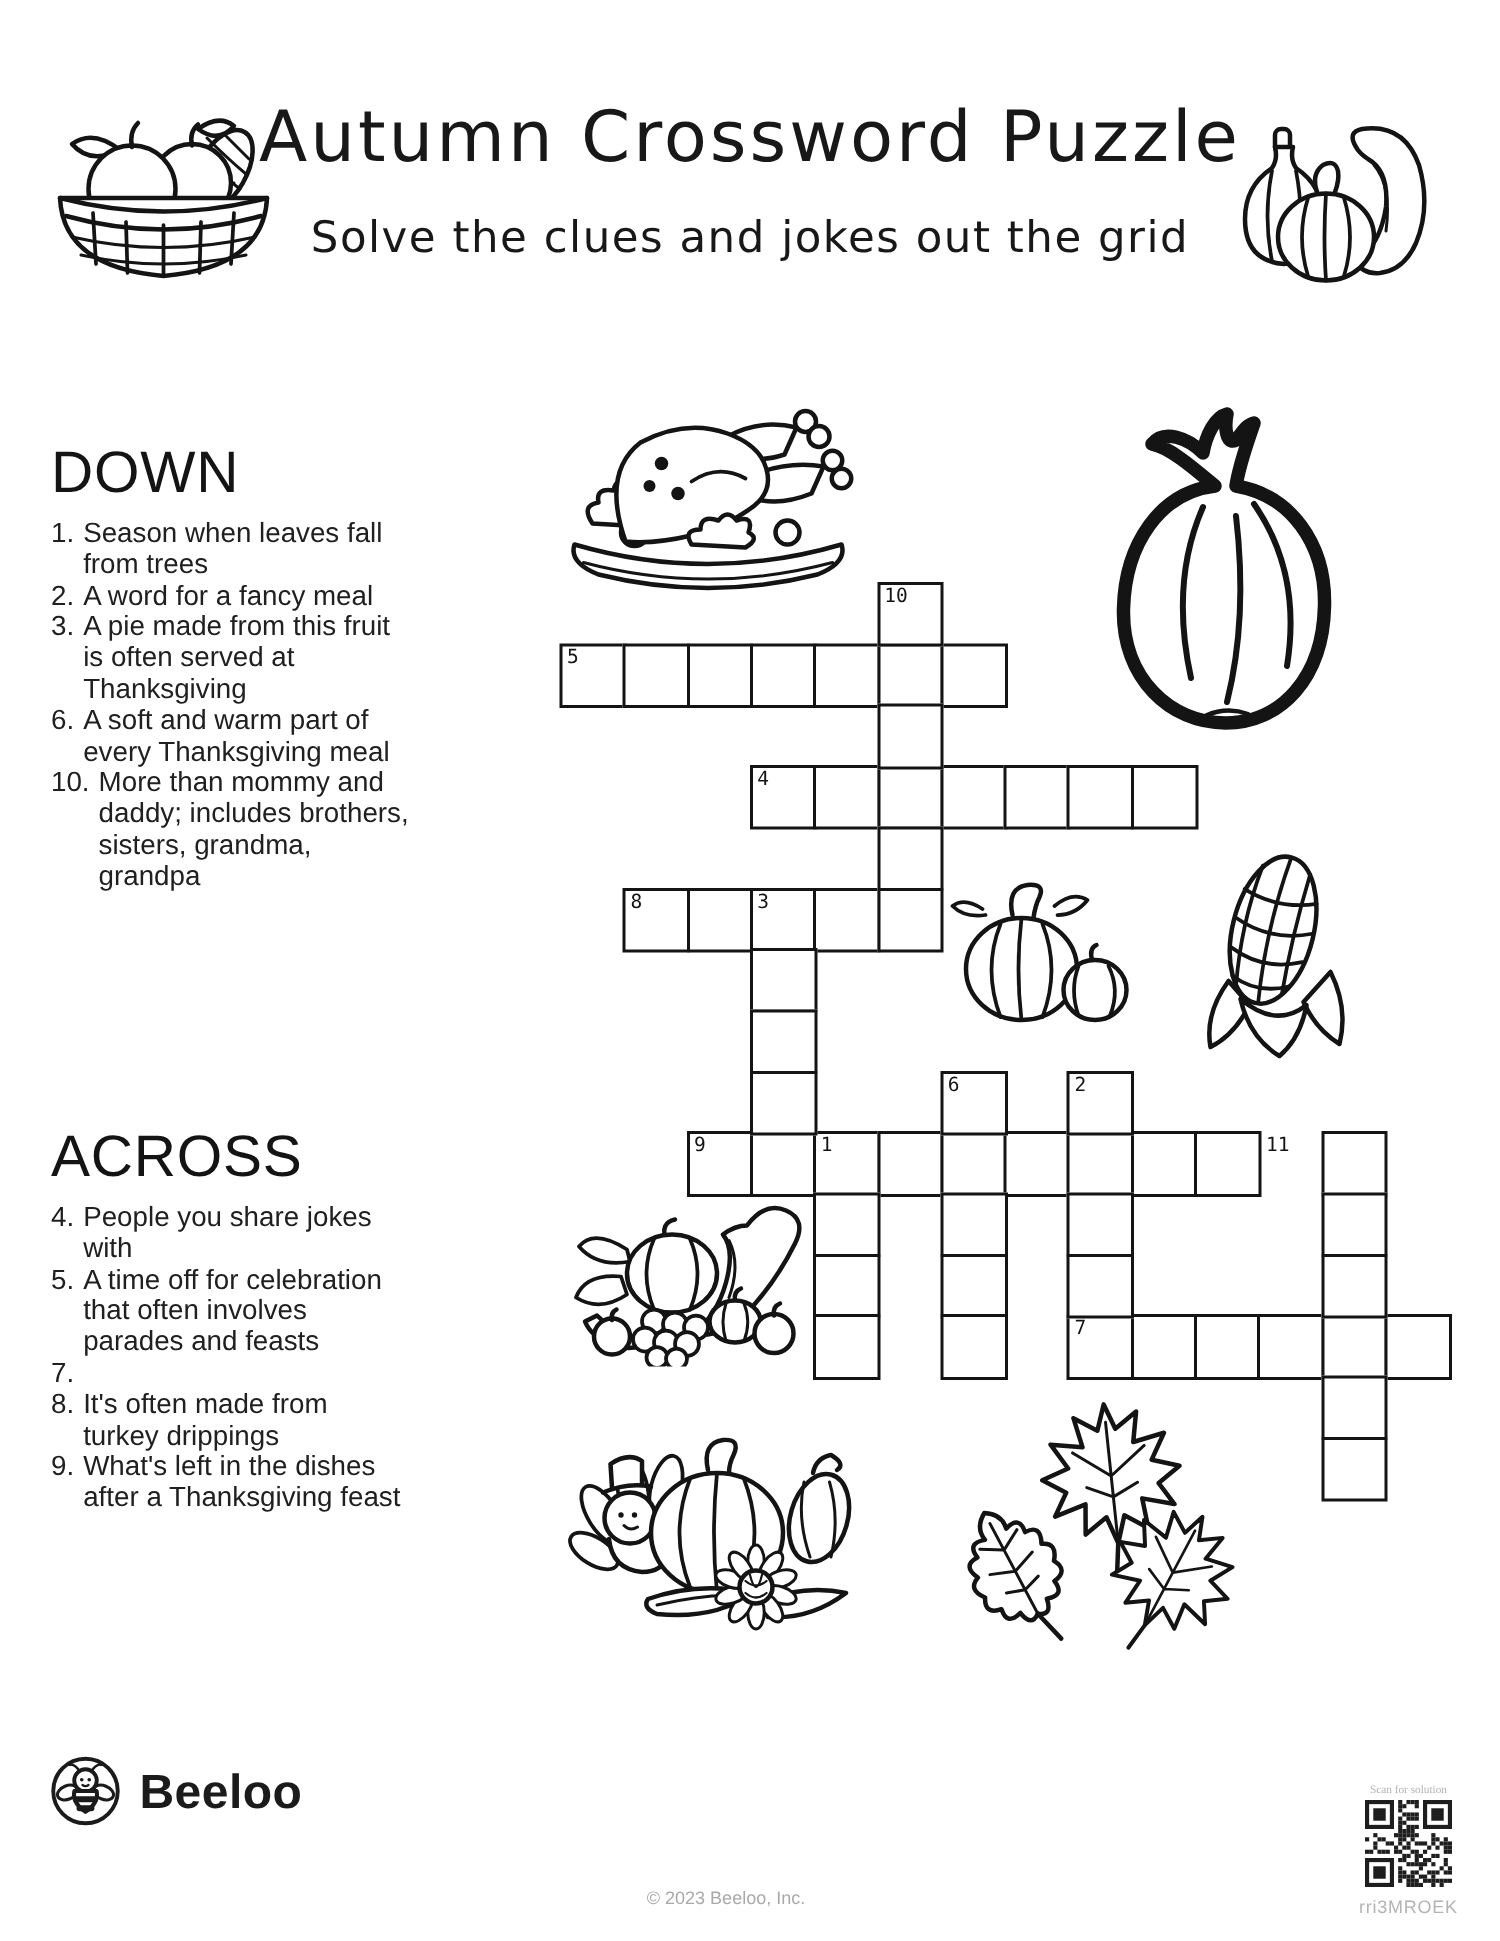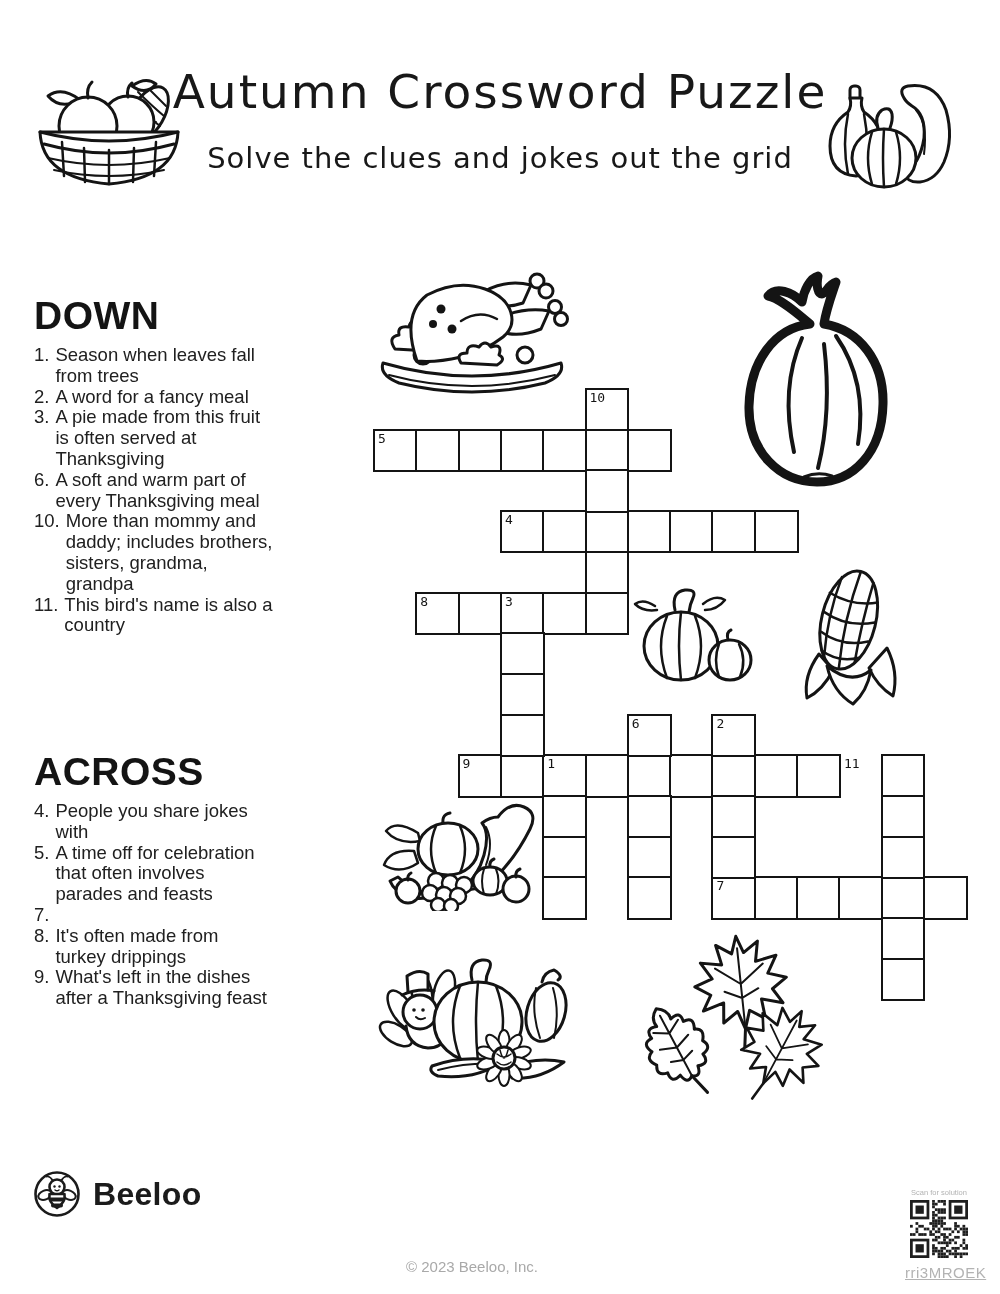--- a/index.html
+++ b/index.html
@@ -11,40 +11,40 @@
   .title{position:absolute;left:500px;top:64px;transform:translateX(-50%);
          font-family:"DejaVu Sans", sans-serif;font-size:47px;font-weight:400;
          letter-spacing:2px;white-space:nowrap;color:#181818;}
   .subtitle{position:absolute;left:500px;top:141px;transform:translateX(-50%);
          font-family:"DejaVu Sans", sans-serif;font-size:29px;font-weight:400;
          letter-spacing:1px;white-space:nowrap;color:#181818;}
 
   .clue-section{position:absolute;left:34px;width:250px;}
   #down-section{top:296px;}
   #across-section{top:740px;margin-top:12px;}
-  .clue-heading{font-size:39px;font-weight:700;letter-spacing:0.5px;line-height:1;
+  .clue-heading{font-size:39px;font-weight:400;letter-spacing:0.5px;line-height:1;
                 margin:0 0 10px 0;color:#141414;}
   .clue{display:flex;font-size:18.5px;line-height:20.8px;color:#202020;}
   .clue-num{flex:0 0 auto;margin-right:6px;font-weight:400;}
   .clue-text{flex:1 1 auto;max-width:212px;}
 
   .cell{position:absolute;box-sizing:border-box;width:44.9px;height:43.3px;
         border:2.6px solid #141414;background:#fff;}
   .cell-num{position:absolute;font-family:"DejaVu Sans Mono", monospace;
         font-size:13px;line-height:14px;color:#141414;}
 
   .brand{position:absolute;left:33px;top:1170px;display:flex;align-items:center;}
   .brand-name{font-size:32px;font-weight:700;letter-spacing:0.3px;color:#1b1b1b;margin-left:12px;}
-  .copyright{position:absolute;left:472px;top:1258px;transform:translateX(-50%);
-        font-size:15px;color:#a9a9a9;white-space:nowrap;}
+  .copyright{position:absolute;left:484px;top:1258px;transform:translateX(-50%);
+        font-size:12px;color:#a9a9a9;white-space:nowrap;}
   .qr-block{position:absolute;left:905px;top:1188px;width:68px;text-align:center;}
-  .qr-caption{font-size:7.5px;color:#b3b3b3;margin-bottom:3px;}
+  .qr-caption{font-size:7.5px;color:#b3b3b3;margin-bottom:3px;font-family:Liberation Serif, serif;}
   .qr-box{width:58px;height:58px;margin:0 auto;}
   .qr-box svg{display:block;width:58px;height:58px;}
-  .qr-code-text{font-size:15px;color:#b3b3b3;letter-spacing:0.5px;margin-top:6px;text-decoration:underline;}
+  .qr-code-text{font-size:12px;color:#b3b3b3;letter-spacing:0.5px;margin-top:6px;}
 </style>
 </head>
 <body>
 
 <div class="page">
 
   <div class="title">Autumn Crossword Puzzle</div>
   <div class="subtitle">Solve the clues and jokes out the grid</div>
 
   <div class="art" style="left:28px;top:70px;width:162px;height:122px;">
@@ -92,24 +92,20 @@
           <span class="clue-num">3.</span>
           <span class="clue-text">A pie made from this fruit is often served at Thanksgiving</span>
         </div>
         <div class="clue">
           <span class="clue-num">6.</span>
           <span class="clue-text">A soft and warm part of every Thanksgiving meal</span>
         </div>
         <div class="clue">
           <span class="clue-num">10.</span>
           <span class="clue-text">More than mommy and daddy; includes brothers, sisters, grandma, grandpa</span>
-        </div>
-        <div class="clue">
-          <span class="clue-num">11.</span>
-          <span class="clue-text">This bird's name is also a country</span>
         </div>
       </div>
   </div>
   <div class="clue-section" id="across-section">
     <h2 class="clue-heading">ACROSS</h2>
     <div id="across-list">
         <div class="clue">
           <span class="clue-num">4.</span>
           <span class="clue-text">People you share jokes with</span>
         </div>

